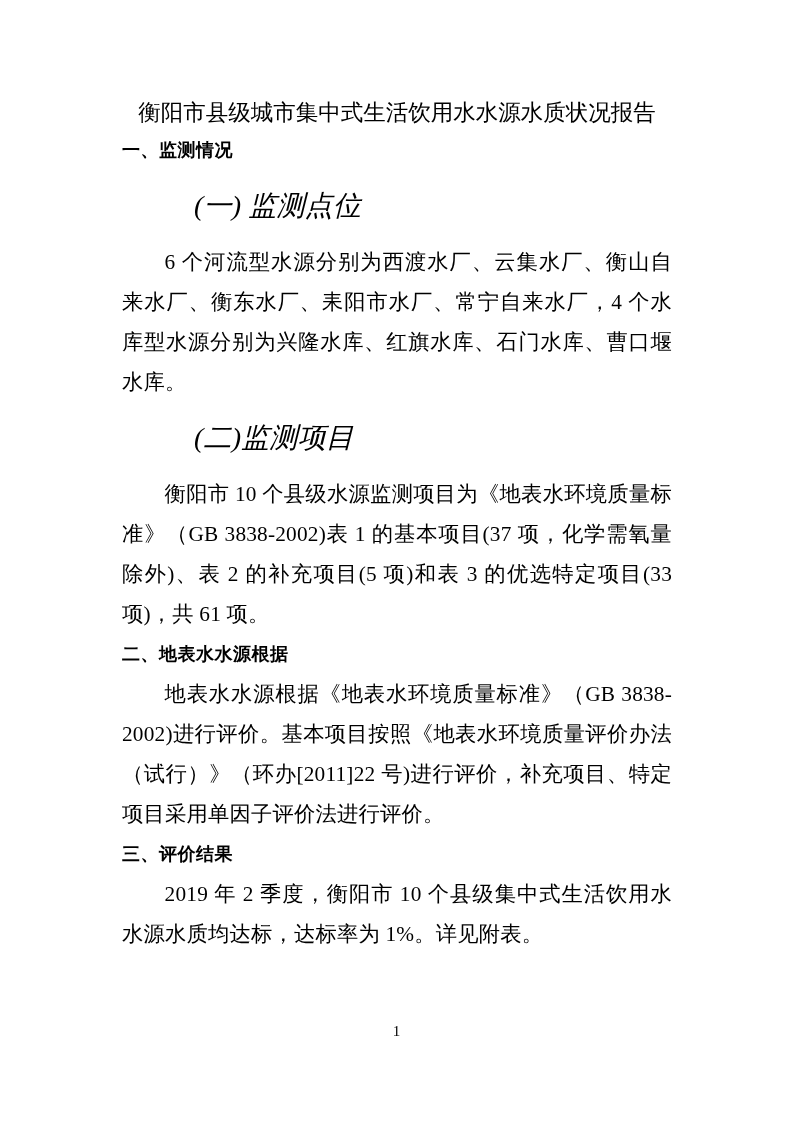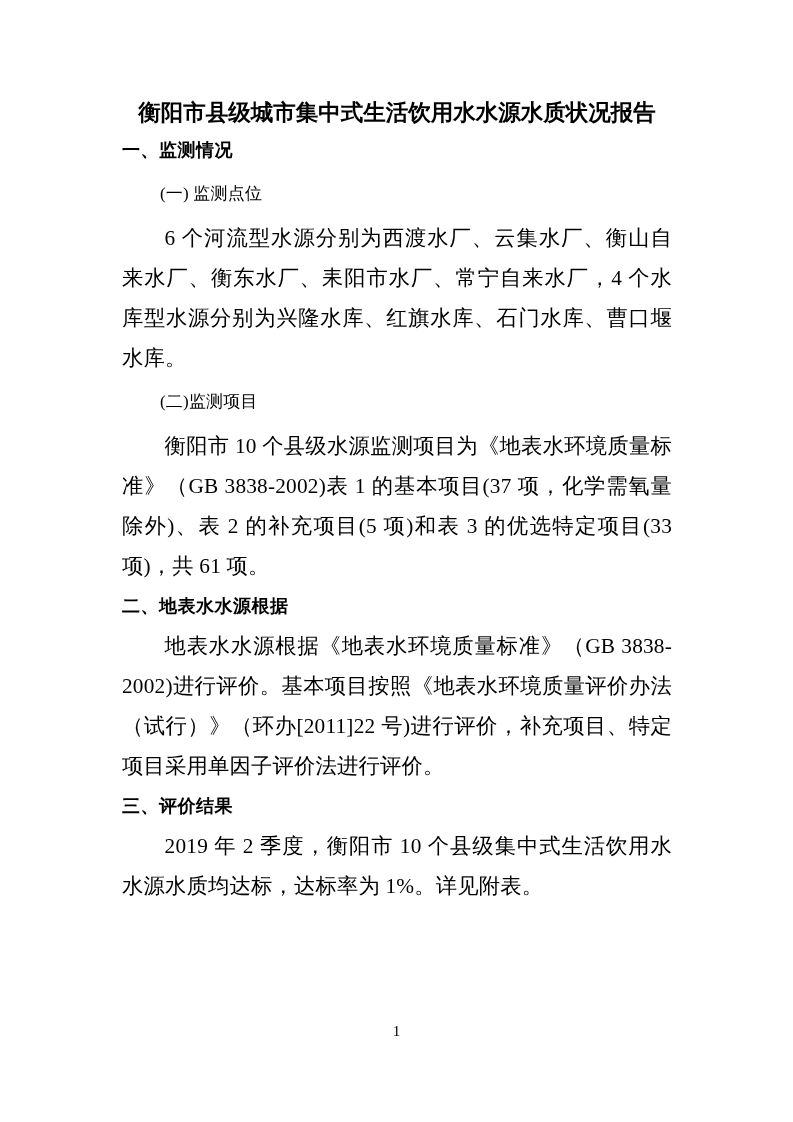--- a/index.html
+++ b/index.html
@@ -14,21 +14,21 @@
     margin: 0 auto;
     background: #ffffff;
     box-sizing: border-box;
     padding: 96px 121px 0 122px;
     font-family: "Liberation Serif", "DejaVu Serif", serif;
     color: #000000;
     overflow: hidden;
   }
   .doc-title {
     text-align: center;
-    font-weight: bold;
+    font-weight: normal;
     font-size: 22.5px;
     line-height: 34px;
     margin: 0 0 0 0;
   }
   .title-line {
     white-space: nowrap;
   }
   .sec-heading {
     font-weight: bold;
     font-size: 18px;
@@ -39,25 +39,26 @@
   .para {
     font-size: 21.3px;
     line-height: 40px;
     margin: 0;
     text-align: justify;
     text-justify: inter-ideograph;
     text-indent: 2em;
     letter-spacing: 0.2px;
   }
   .sub-heading {
-    font-size: 17px;
+    font-size: 28px;
     line-height: 40px;
-    margin: 4px;
+    margin: 16px;
     text-indent: 2em;
     letter-spacing: 0.2px;
+    font-style: italic;
   }
   .footer {
     position: absolute;
     top: 1022px;
     left: 0;
     right: 0;
     text-align: center;
   }
   .page-num {
     font-size: 15px;

